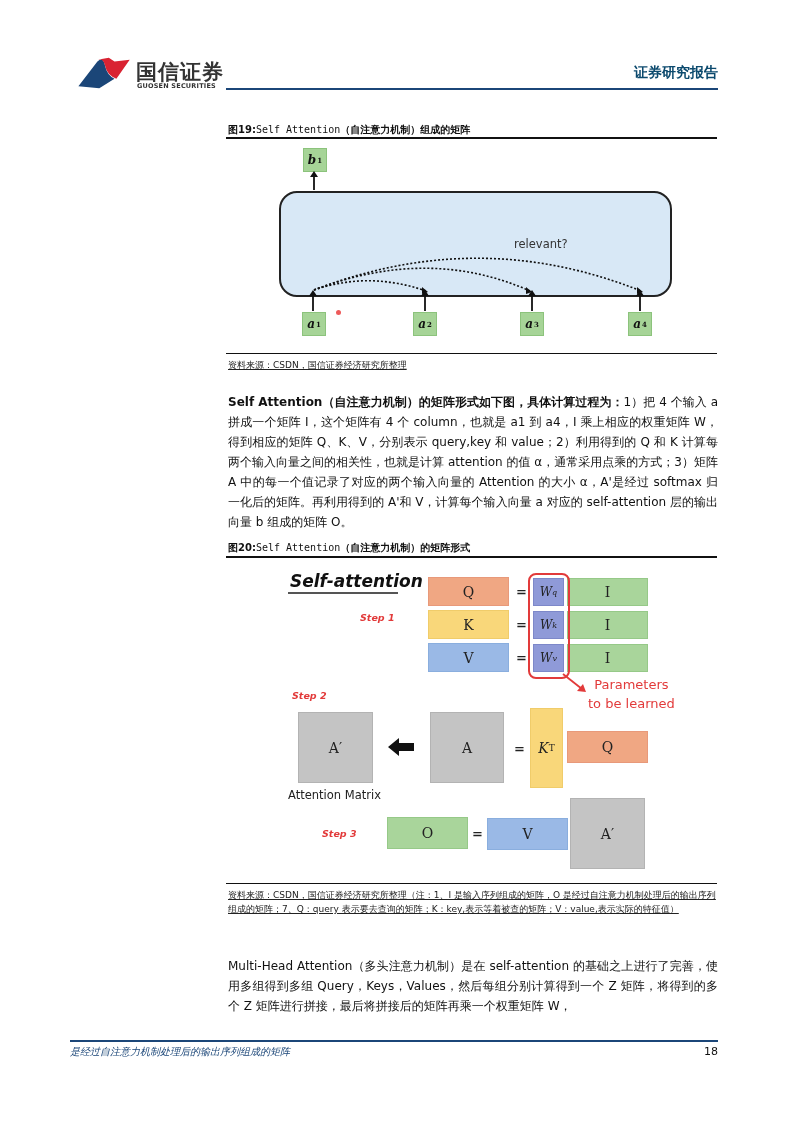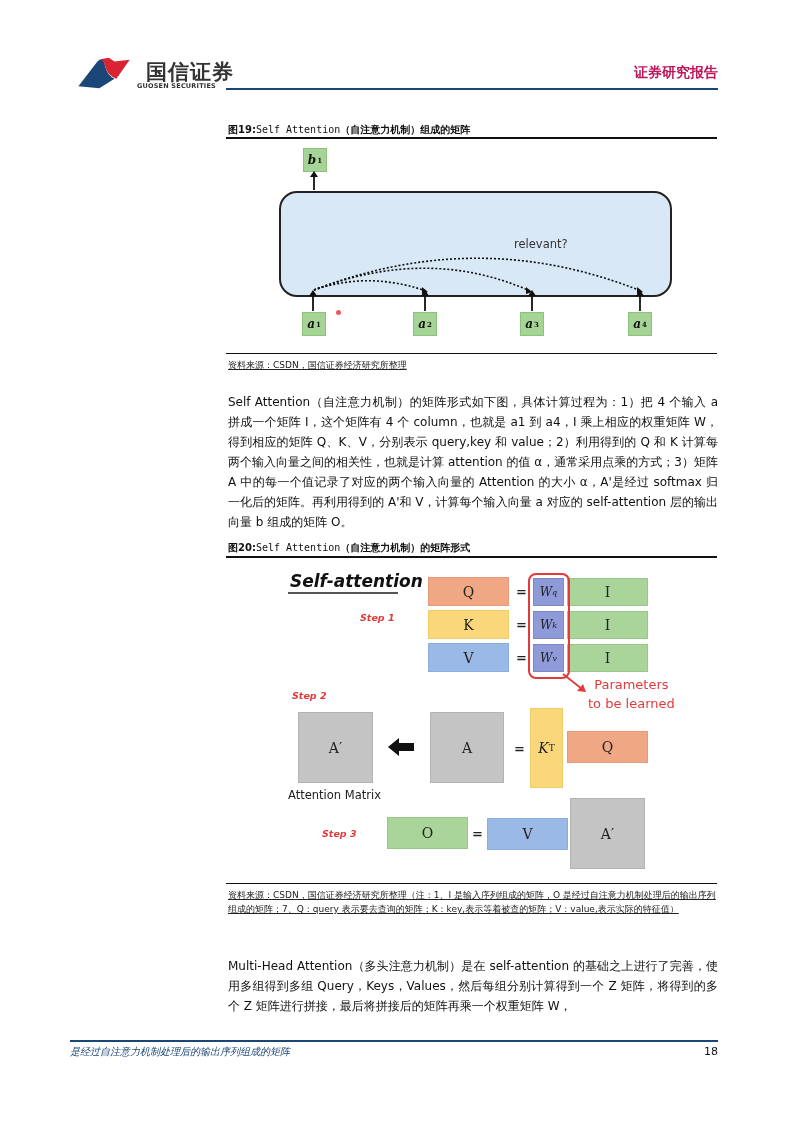--- a/index.html
+++ b/index.html
@@ -2,34 +2,34 @@
 <html><head>
 <meta charset="utf-8">
 <style>
   html, body { margin:0; padding:0; background:#ffffff; }
   body { width:793px; height:1122px; position:relative; overflow:hidden;
          font-family:"DejaVu Sans", "Liberation Sans", sans-serif; color:#111; }
   .abs { position:absolute; }
 
   
   .logo { left:76px; top:52px; width:150px; height:40px; }
-  .logo-cn { left:136px; top:58px; font-size:21px; font-weight:bold; color:#333; letter-spacing:1px;margin-left:10px; }
+  .logo-cn { left:136px; top:58px; font-size:21px; font-weight:bold; color:#333; letter-spacing:1px; }
   .logo-en { left:137px; top:82px; font-size:6.5px; font-weight:bold; color:#333; letter-spacing:0.2px; }
-  .header-title { right:75px; top:64px; font-size:14px; font-weight:bold; color:#be185d; }
+  .header-title { right:75px; top:64px; font-size:14px; font-weight:bold; color:#0c4a6e; }
   .header-line { left:226px; right:75px; top:88px; height:2px; background:#1b4678; }
 
   
   .fig-title { left:228px; font-size:10px; color:#111; font-family:"DejaVu Sans Mono", "Liberation Mono", monospace; }
   .fig-title .cn { font-family:"DejaVu Sans", sans-serif;font-weight:bold; }
   .rule { left:226px; width:491px; height:1.5px; background:#111; }
   .rule-thin { left:226px; width:491px; height:1px; background:#111; }
   .source { left:228px; font-size:9px; color:#222; line-height:14px; width:490px;text-decoration:underline; }
 
   .para { left:228px; width:490px; font-size:12px; line-height:20px; color:#111; text-align:justify; }
-  .para b { font-weight:normal; }
+  .para b { font-weight:bold; }
 
   
   .vec { background:#a6d497; border:1px solid #8cc37c; width:22px; height:22px;
          font-family:"DejaVu Serif", serif; font-weight:bold; font-style:italic; font-size:12px;
          display:flex; align-items:center; justify-content:center; }
   .vec sup { font-size:7px; font-style:normal; margin-left:1px; }
   .bigbox { left:279px; top:191px; width:389px; height:102px; border:2.5px solid #222; border-radius:18px;
             background:#d8e8f6; }
   .relevant { left:514px; top:237px; font-size:11.5px; color:#333; font-family:"DejaVu Sans", sans-serif; }
 

